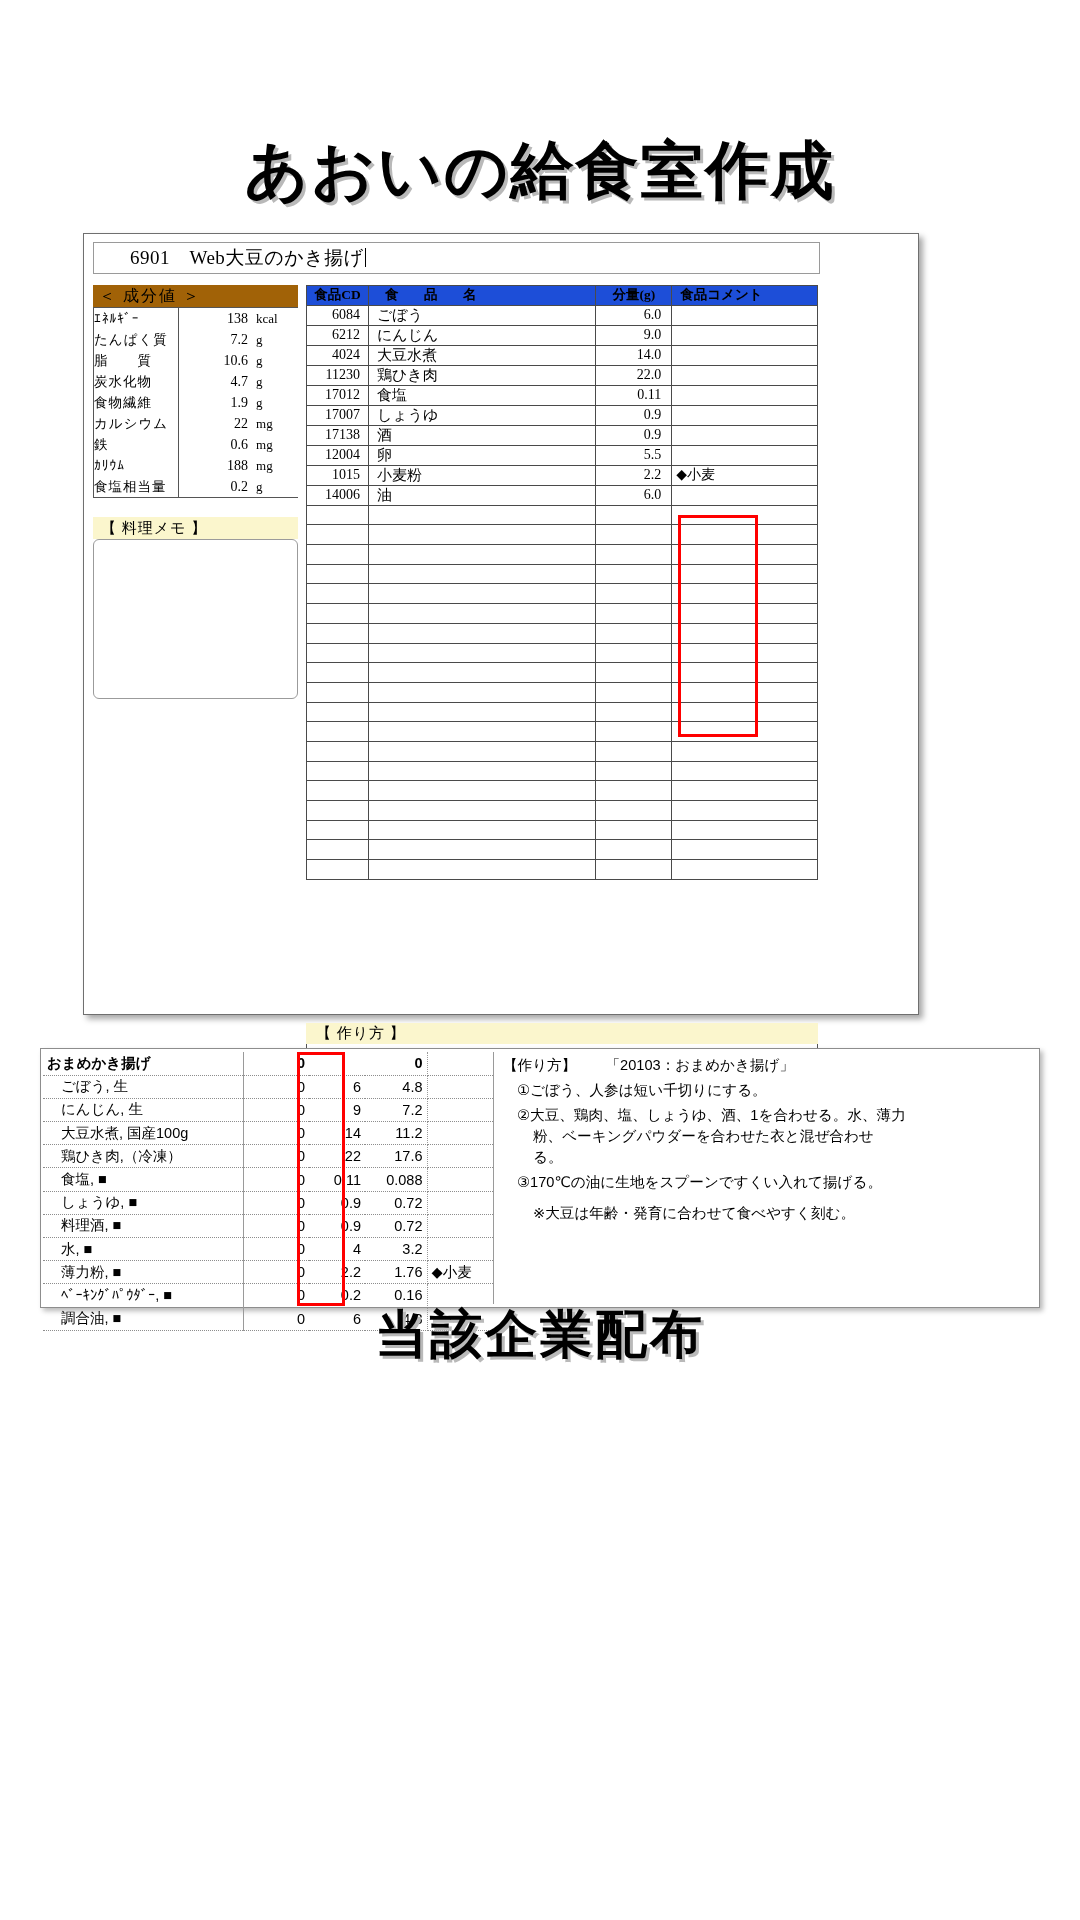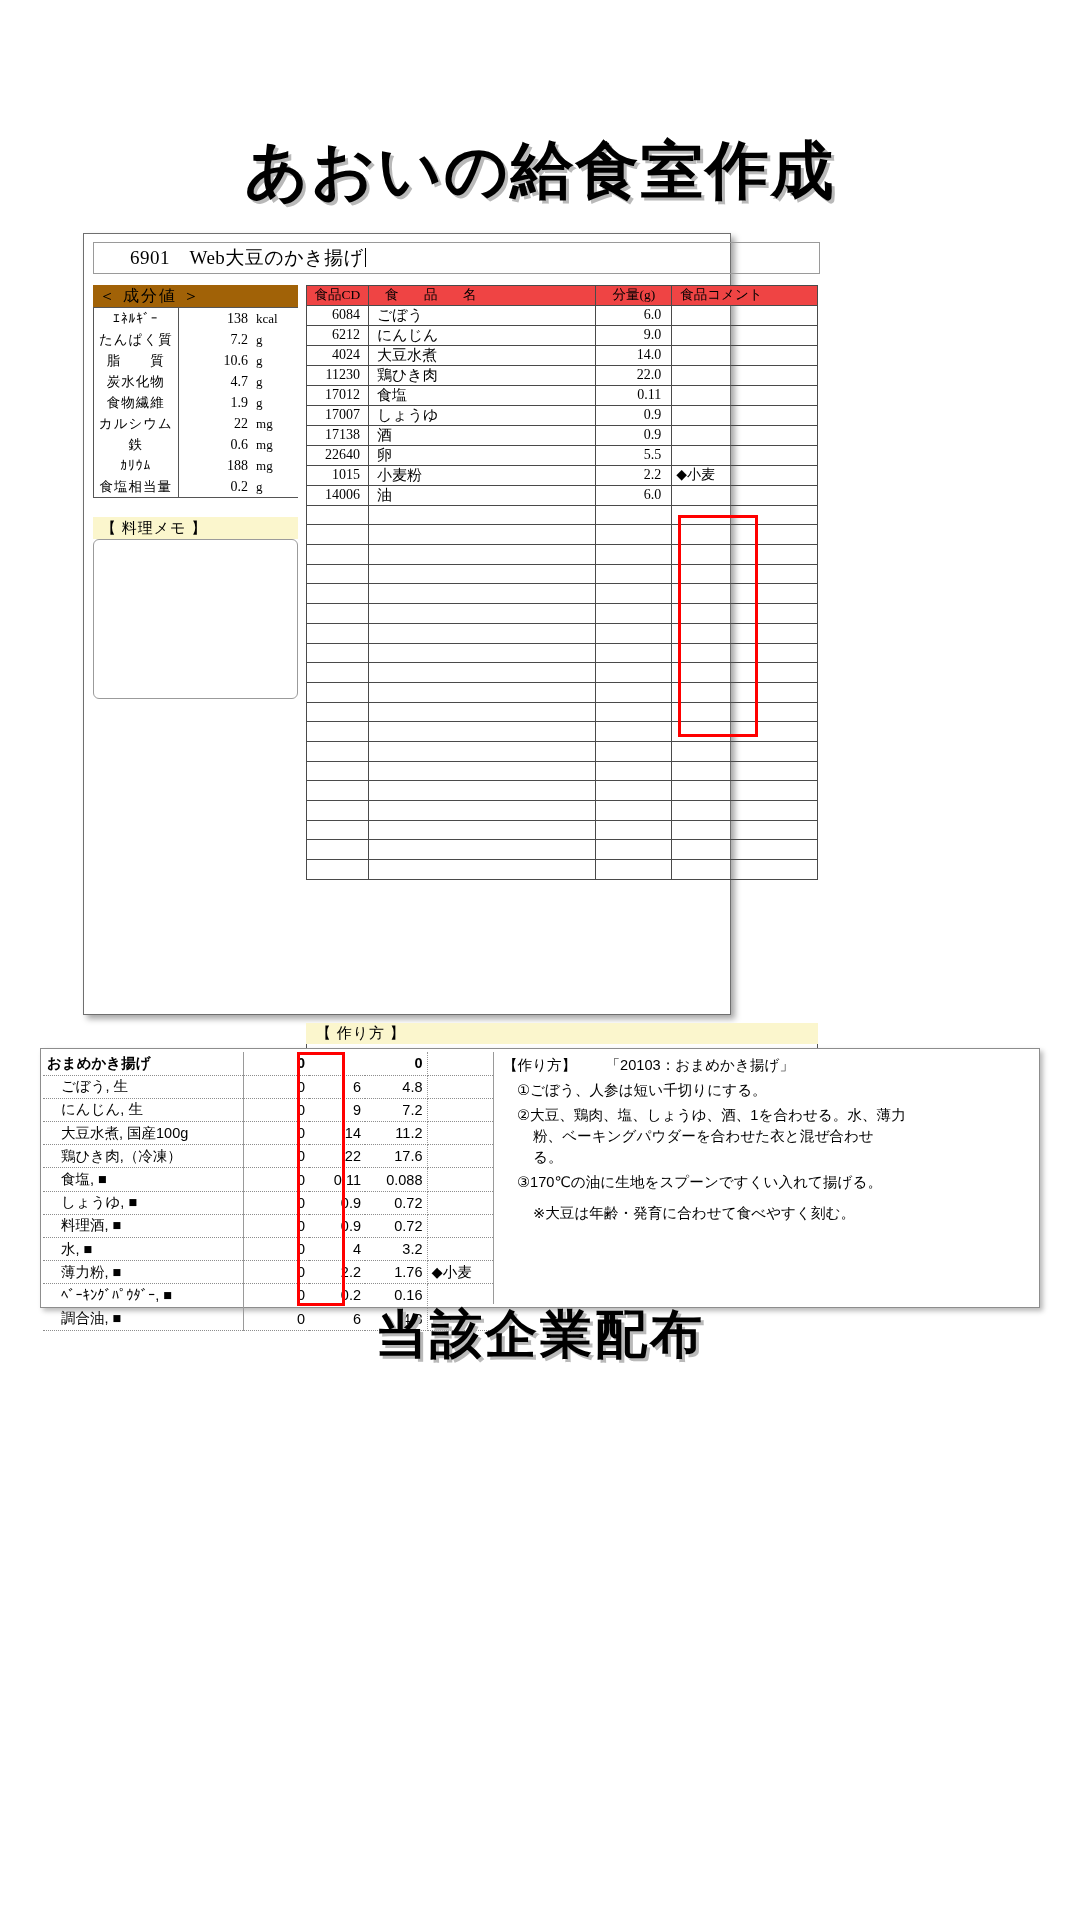--- a/index.html
+++ b/index.html
@@ -28,21 +28,21 @@
     font-family:"DejaVu Serif","Liberation Serif",serif;
     font-weight:700;
     font-size:52px;
     letter-spacing:3px;
     color:#000;
     text-shadow:3px 3px 0 #b9b9b9;
   }
 
   
   .card{
-    position:absolute;left:83px;top:233px;width:648px;height:782px;
+    position:absolute;left:83px;top:233px;width:836px;height:782px;
     background:#fff;
     border:1px solid #6f6f6f;
     box-shadow:4px 4px 6px rgba(0,0,0,.35);
     box-sizing:border-box;
   }
   .title-field{
     position:absolute;left:9px;top:8px;width:727px;height:32px;
     border:1px solid #9a9a9a;
     box-sizing:border-box;
     font-size:19px;
@@ -72,21 +72,20 @@
     font-size:14px;
   }
   table.nutri td{
     padding:0;height:21px;line-height:21px;
     white-space:nowrap;
   }
   table.nutri td.nm{
     width:80px;
     border-right:1px solid #555;
     border-left:1px solid #555;
-    text-align:center;
     letter-spacing:1px;
     font-size:13.5px;
   }
   table.nutri td.vl{
     width:66px;text-align:right;padding-right:6px;
     font-family:"Liberation Serif",serif;
   }
   table.nutri td.un{
     width:40px;text-align:left;padding-left:2px;
     font-size:13px;
@@ -116,22 +115,22 @@
   }
   .ingr th,.ingr td{
     border:1px solid #4a4a4a;
     height:19.7px;
     padding:0 3px;
     box-sizing:border-box;
     white-space:nowrap;
     overflow:hidden;
   }
   .ingr th{
-    background:#ef4444;
-    font-weight:400;
+    background:#1d4ed8;
+    font-weight:700;
     font-size:13.5px;
   }
   .ingr th.c-cd{width:62px;}
   .ingr th.c-nm{width:228px;text-align:left;padding-left:16px;letter-spacing:6px;}
   .ingr th.c-qt{width:76px;}
   .ingr th.c-cm{width:146px;text-align:left;padding-left:8px;}
   .ingr td.cd{text-align:right;padding-right:8px;font-size:14px;}
   .ingr td.nm{text-align:left;padding-left:8px;font-size:15px;}
   .ingr td.qt{text-align:right;padding-right:10px;font-size:14px;}
   .ingr td.cm{text-align:left;padding-left:4px;font-size:14px;}
@@ -328,21 +327,21 @@
           <td class="qt">0.9</td>
           <td class="cm"></td>
         </tr>
         <tr>
           <td class="cd">17138</td>
           <td class="nm">酒</td>
           <td class="qt">0.9</td>
           <td class="cm"></td>
         </tr>
         <tr>
-          <td class="cd">22640</td>
+          <td class="cd">12004</td>
           <td class="nm">卵</td>
           <td class="qt">5.5</td>
           <td class="cm"></td>
         </tr>
         <tr>
           <td class="cd">1015</td>
           <td class="nm">小麦粉</td>
           <td class="qt">2.2</td>
           <td class="cm">◆小麦</td>
         </tr>

